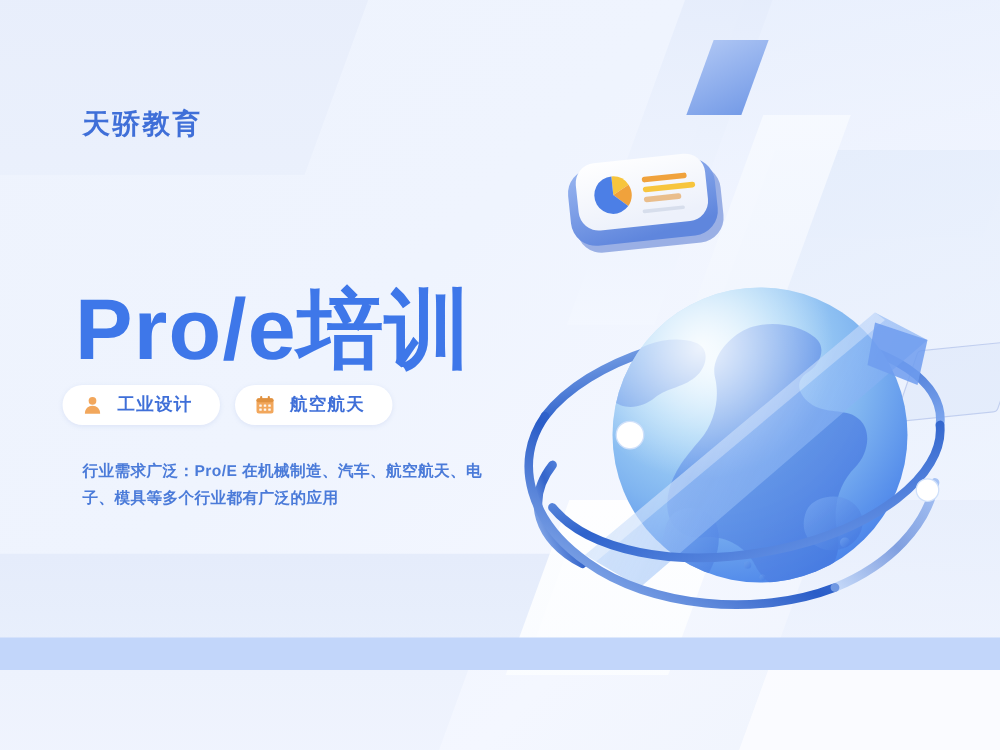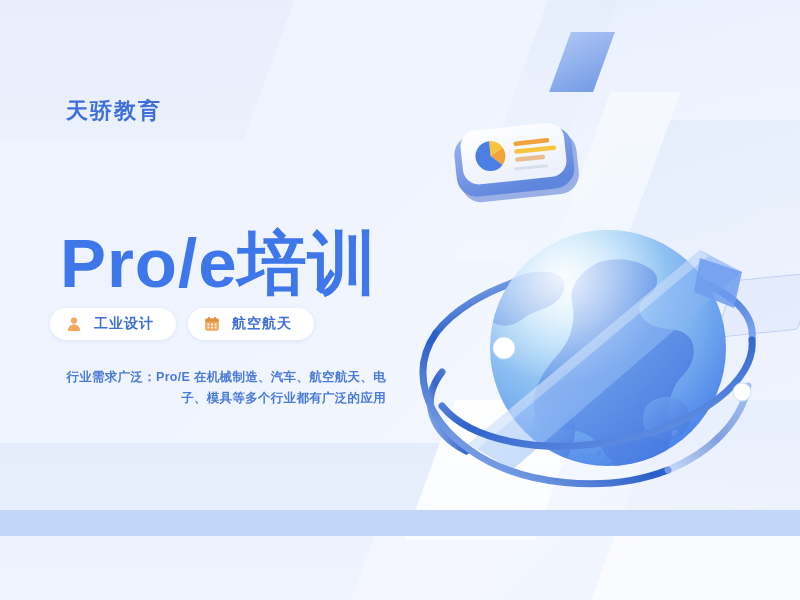--- a/index.html
+++ b/index.html
@@ -113,21 +113,21 @@
     width: 78px; height: 56px;
     transform: skewX(-24deg) rotate(-6deg);
     border: 1.5px solid rgba(150,170,225,.45);
     background: rgba(205,218,248,.25);
     border-radius: 3px;
   }
 
   
   .brand {
     position: absolute;
-    left: 66px; top: 96px;
+    left: 66px; top: 84px;
     font-size: 22px;
     font-weight: 700;
     letter-spacing: 2px;
     color: #3f6fd8;
   }
 
   .headline {
     position: absolute;
     left: 60px; top: 183px;
     font-size: 69px;
@@ -165,21 +165,20 @@
 
   .desc {
     position: absolute;
     left: 66px; top: 354px;
     width: 320px;
     font-size: 12.5px;
     line-height: 1.75;
     font-weight: 700;
     color: #4b7bd9;
     letter-spacing: .3px;
-    text-align: right;
   }
 
   
   .illus { position: absolute; left: 0; top: 0; width: 800px; height: 600px; pointer-events: none; }
 </style>
 </head>
 <body>
 
 <div id="banner">
 

